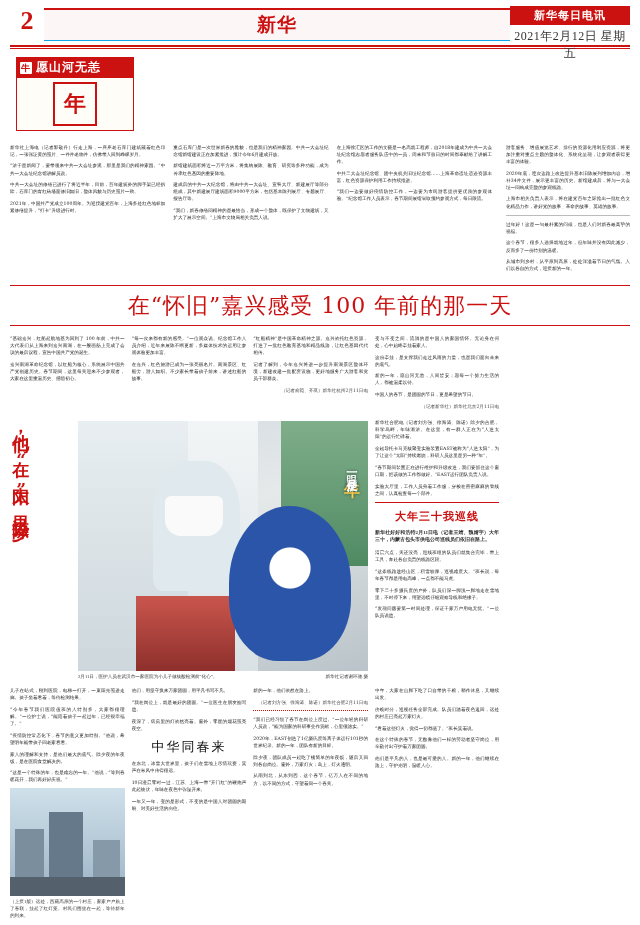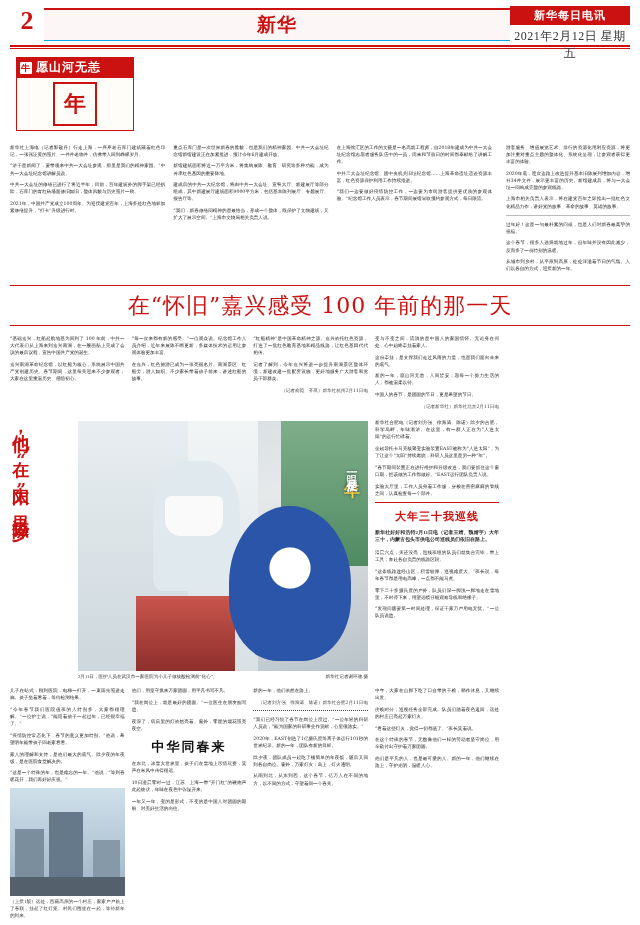--- a/index.html
+++ b/index.html
@@ -152,21 +152,21 @@
   .ph-label{
     position:absolute;right:6px;top:18%;color:#fff;font-size:11px;font-weight:bold;
     text-shadow:0 0 3px rgba(0,0,0,.5);writing-mode:vertical-rl;
   }
   .ph-label .big{color:#ffd24d;font-size:16px;}
   .cap{
     font-size:4.6px;line-height:1.5;color:#333;margin-top:3px;
     display:flex;justify-content:space-between;gap:6px;
   }
   .sub-headline2{
-    text-align:center;color:#111;font-size:13px;font-weight:bold;
+    text-align:center;color:#111;font-size:13px;font-weight:normal;
     letter-spacing:2px;margin:6px 0 3px 0;
   }
   .rule-dot{border-top:1px dotted #cc1111;margin:4px 0;}
 
   
   .rside-title{
     color:#cc1111;font-size:11px;font-weight:bold;text-align:center;
     letter-spacing:1px;margin:6px 0 2px 0;font-family:"DejaVu Serif",serif;
   }
   .rside-sub{

